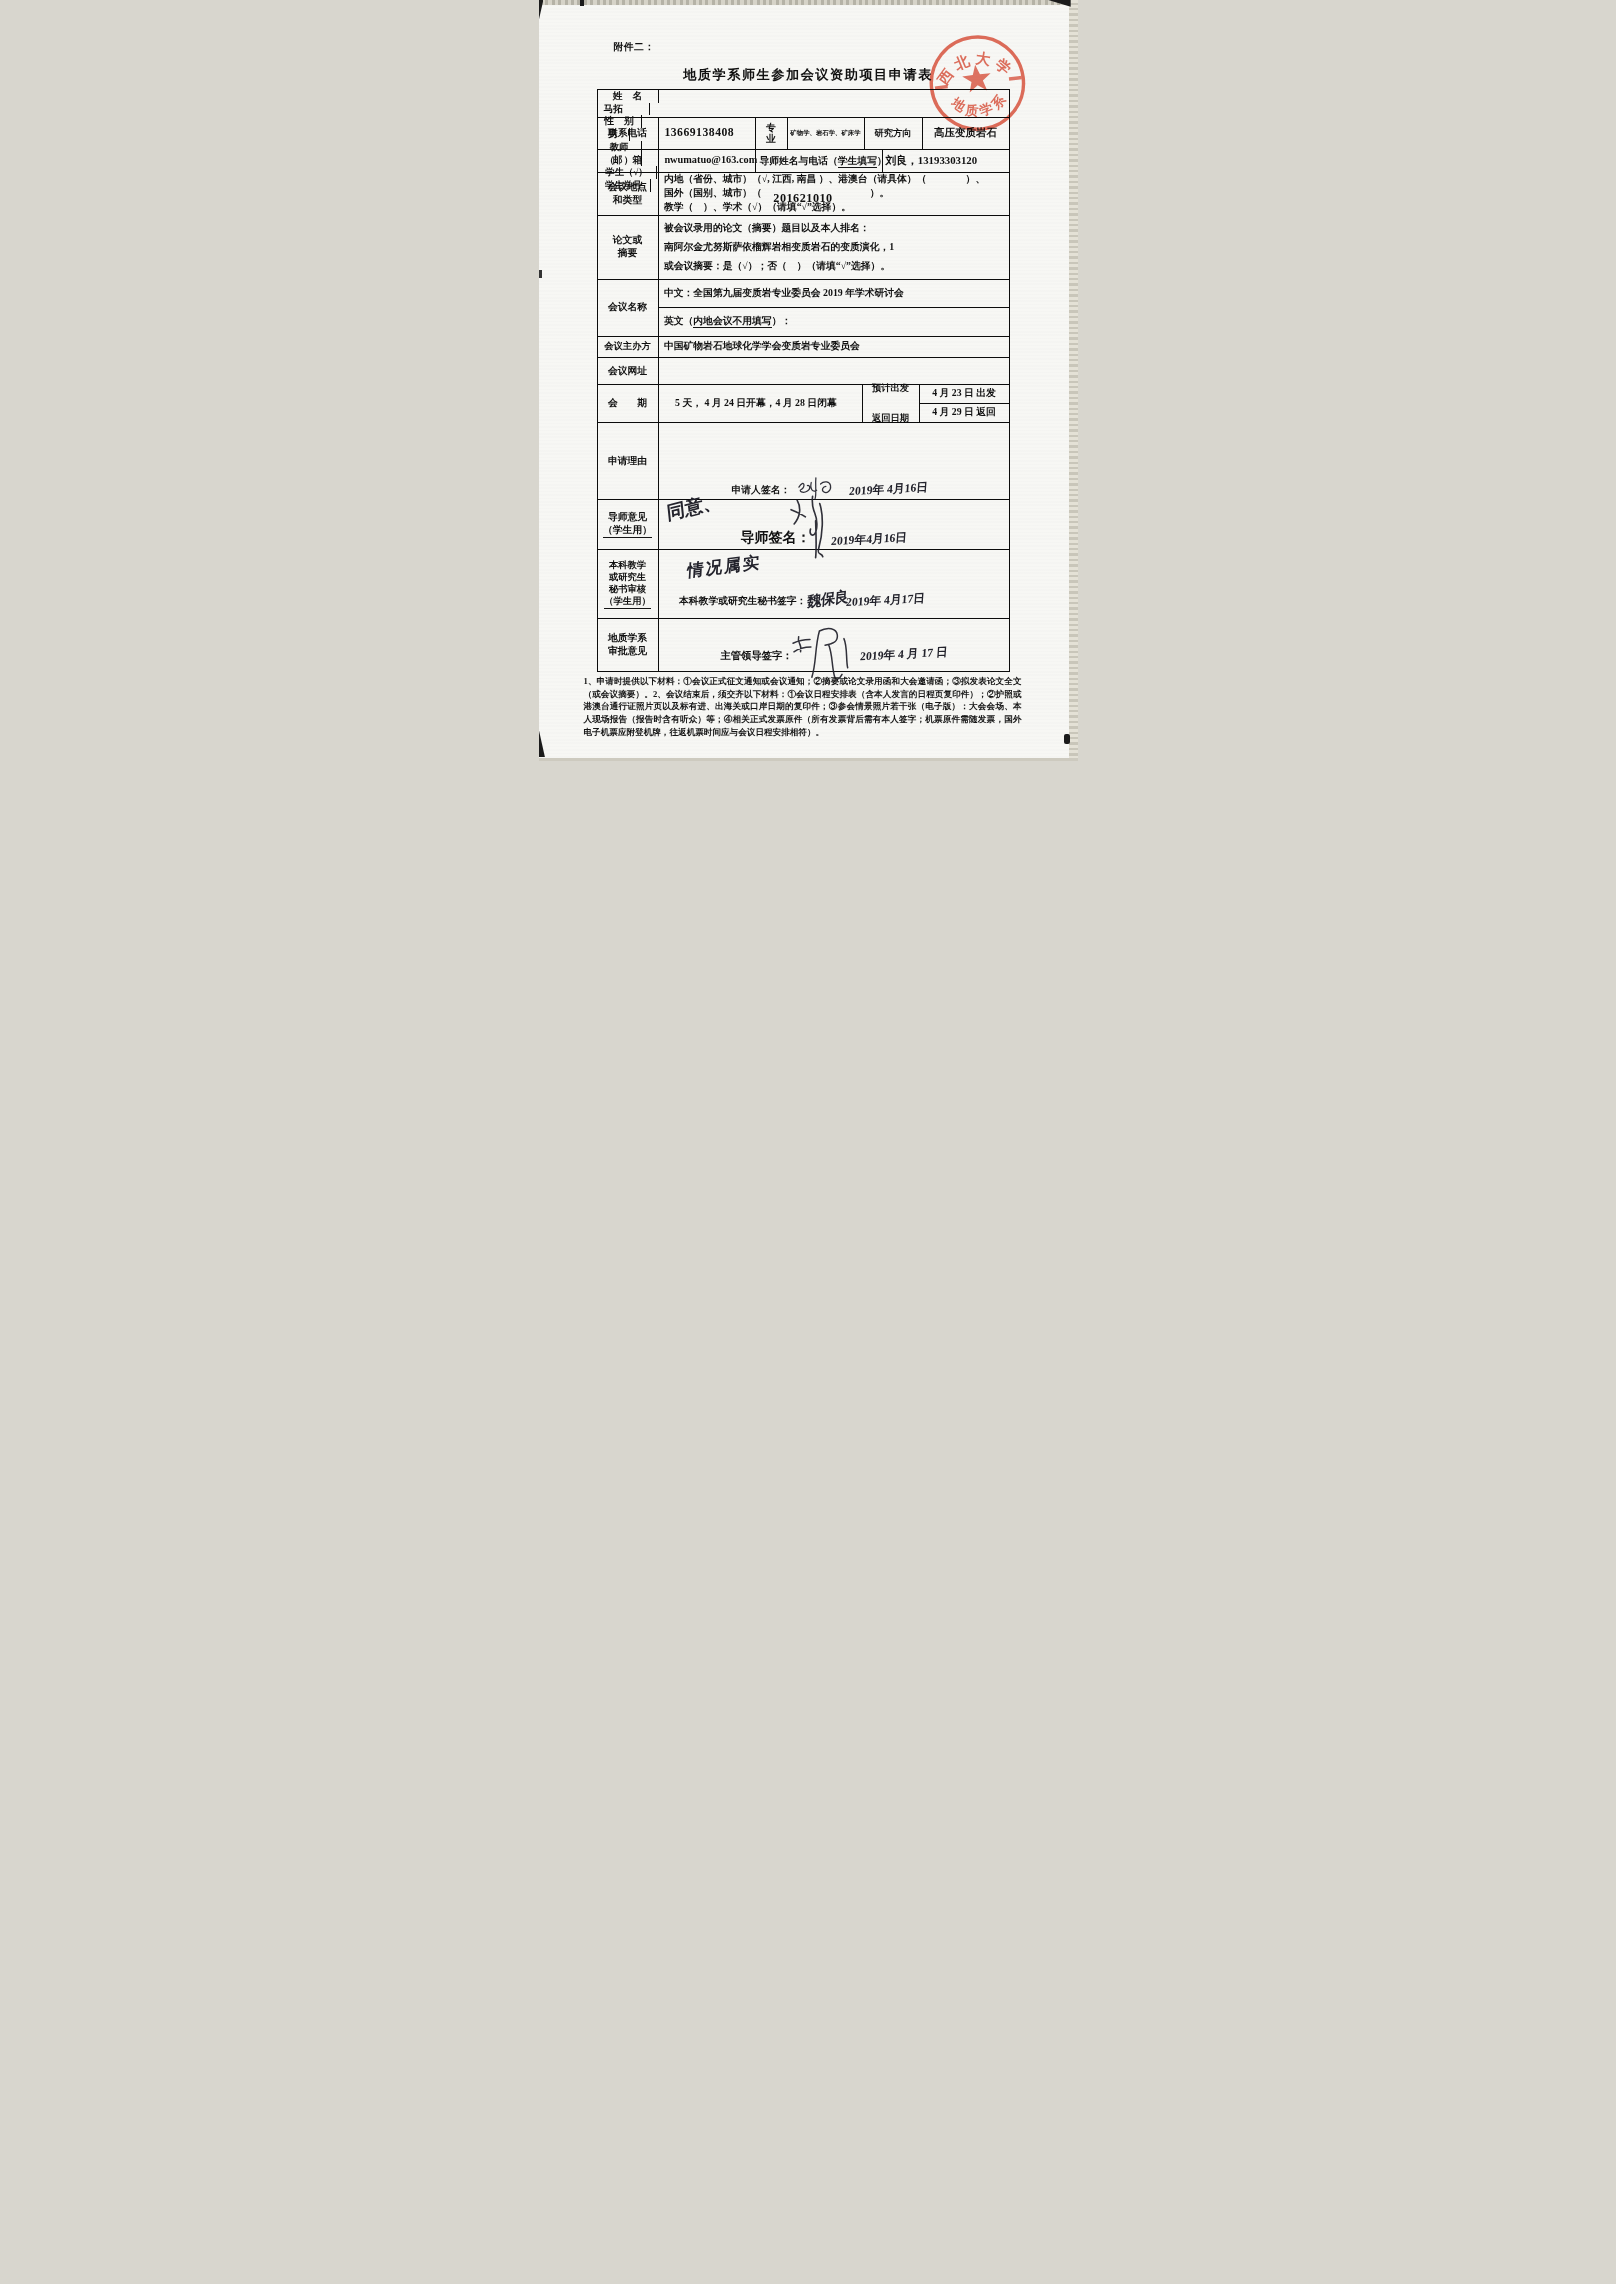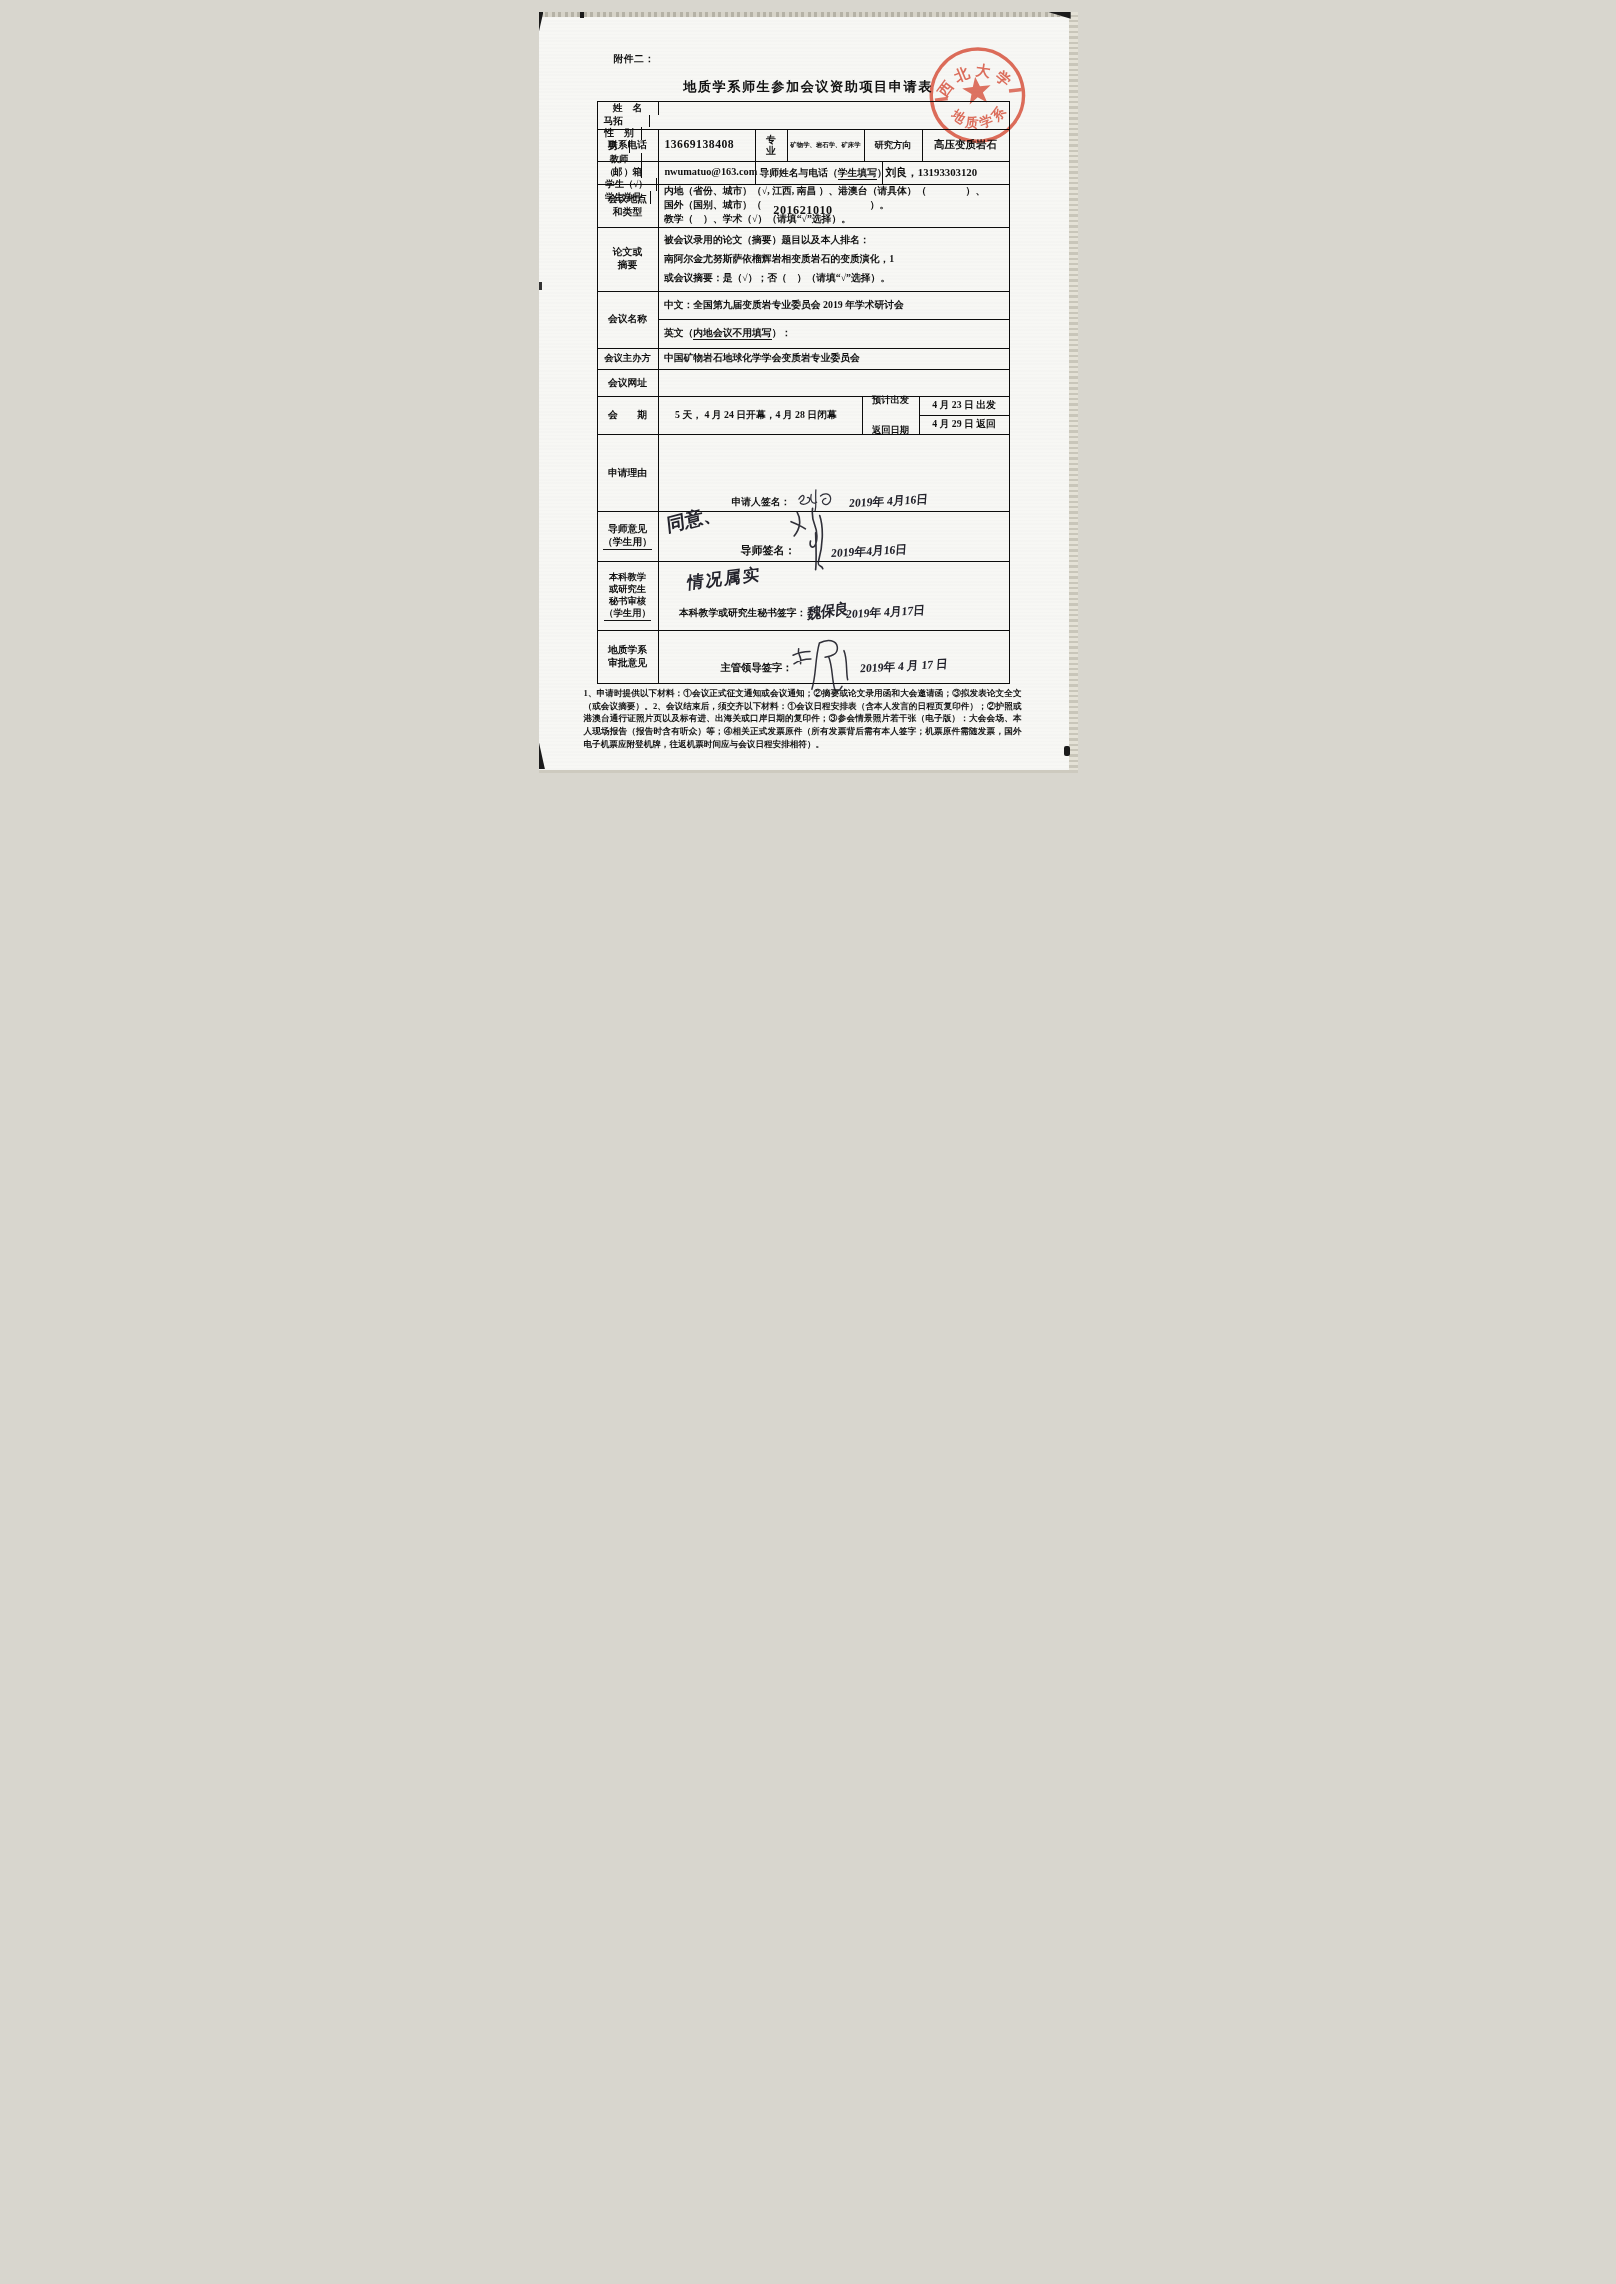--- a/index.html
+++ b/index.html
@@ -1,16 +1,16 @@
 <!DOCTYPE html>
 <html style="font-size:7.8px"><head>
 <meta charset="utf-8">
 <style>
   html,body{margin:0;padding:0;background:#d8d6ce;}
-  .page{position:relative;width:539px;height:761px;margin:12px auto;background:#f7f7f4;
+  .page{position:relative;width:539px;height:761px;margin:0 auto;background:#f7f7f4;
         font-family:"Liberation Serif","DejaVu Serif",serif;color:#111;overflow:hidden;
         background-image:repeating-linear-gradient(0deg, rgba(120,120,140,0.02) 0 1.5px, transparent 1.5px 3.4px);}
   
   .scan-band-top{position:absolute;left:0;top:0;width:100%;height:5.4px;background:#c9c6bb;
      background-image:repeating-linear-gradient(90deg,#b5b2a6 0 2.9px,#d6d3c8 2.9px 6.4px);}
   .scan-band-right{position:absolute;right:0;top:0;width:8.8px;height:100%;background:#dddacf;
      background-image:repeating-linear-gradient(0deg,#c9c6ba 0 2.4px,#e4e1d6 2.4px 5.4px);}
   .scan-band-bottom{position:absolute;left:0;bottom:0;width:100%;height:3.4px;background:#cdcabf;}
   .mark{position:absolute;background:#1b1b1b;}
   .mark-tl{left:0;top:0;width:4.9px;height:21.5px;clip-path:polygon(0 0,100% 0,0 100%);}
@@ -182,21 +182,21 @@
     </div>
 
     <div class="row" style="height:50px;">
       <div class="cell lbl">
         <span>导师意见</span>
         <span class="ul">（学生用）</span>
       </div>
       <div class="cell content" style="position:relative;">
         <span class="hw" style="position:absolute;left:7.8px;top:1px;font-size:18.6px;transform:rotate(-14deg) skewX(-8deg);">同意、</span>
         <div class="abs" style="left:82px;top:32px;white-space:nowrap;">
-          <span style="font-size:11px;">导师签名：</span>
+          <span style="font-size:14px;">导师签名：</span>
         </div>
         <svg class="sig-svg abs" style="left:128px;top:-8.8px;overflow:visible;" width="46" height="68" viewBox="0 0 90 132">
             <path d="M20 18 C28 32 26 50 14 64 M8 36 C18 40 28 44 36 50 M50 10 C46 44 62 40 58 72 C55 92 42 88 46 74 M64 24 C72 48 70 84 62 112 C58 126 68 120 70 128 M56 58 C57 86 58 110 56 130"></path>
           </svg>
         <span class="hw" style="position:absolute;left:172px;top:34px;font-size:11.7px;white-space:nowrap;">2019年4月16日</span>
       </div>
     </div>
 
     <div class="row" style="height:69px;">
       <div class="cell lbl" style="font-size:9.3px;line-height:12.2px;">

